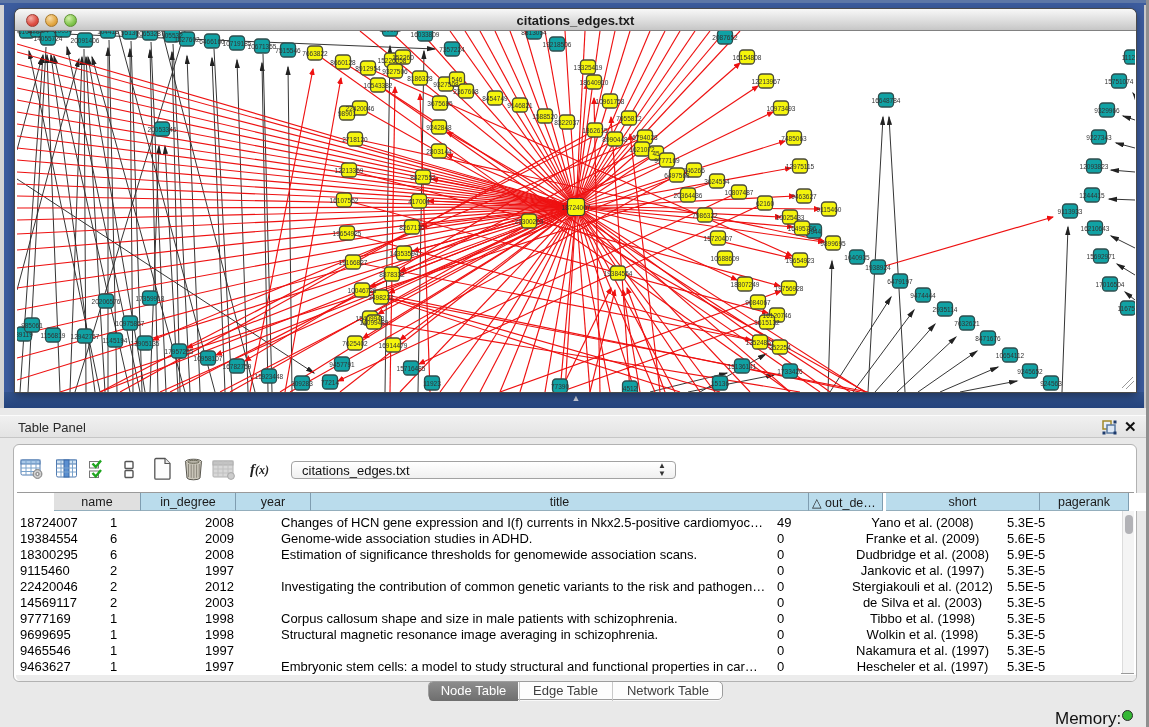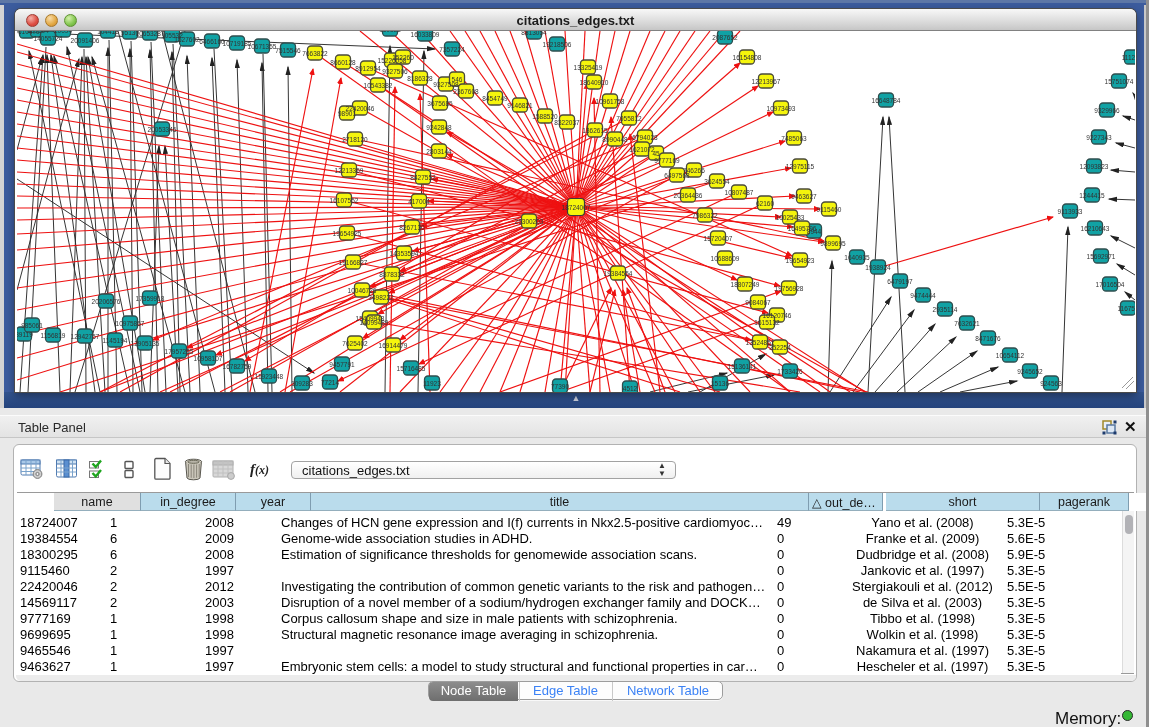--- a/index.html
+++ b/index.html
@@ -29,21 +29,21 @@
 #thead { position:absolute; left:0; top:0; width:1104px; height:18px; background:#fff; font-size:12.5px; color:#1a1a1a;margin-left:37px; }
 #thead span { position:absolute; top:0; padding-top:2px; text-align:center; border-right:1px solid #7f9db0; border-bottom:1px solid #94aebc; height:18px; background:#badcec; }
 #tbody { position:absolute; left:0; top:18px; width:1104px; height:164px; background:#fff; font-size:13px; color:#000; }
 .row { position:absolute; left:0; width:1104px; height:16px; white-space:nowrap; }
 .row span { position:absolute; top:0; overflow:hidden; }
 .c0 { left:3px; width:84px; } .c1 { left:93px; width:88px; } .c2 { left:188px; width:70px; }
 .c3 { left:264px; width:494px; } .c4 { left:760px; width:70px; } .c5 { left:827px; width:157px; text-align:center; } .c6 { left:990px; width:86px; }
 #vsb { position:absolute; left:1105px; top:18px; width:12px; height:162px; background:#f4f4f4; border-left:1px solid #dcdcdc; }
 #vsb .th { position:absolute; left:1.5px; top:4px; width:8px; height:19px; background:#b2b2b6; border-radius:4px; }
 #tabs { position:absolute; left:428px; top:266px; width:295px; height:19px; border:1px solid #9d9d9d; border-radius:5px; background:#fdfdfd; box-shadow:0 1px 0 rgba(255,255,255,.7); font-size:13px; }
-#tabs .seg { position:absolute; top:0; height:19px; text-align:center; padding-top:1px; color:#3b82f6; }
+#tabs .seg { position:absolute; top:0; height:19px; text-align:center; padding-top:1px; color:#404040; }
 #tabs .sel { background:linear-gradient(#8d8d8d,#6e6e6e); color:#fff; border-radius:4px 0 0 4px; }
 #mem { position:absolute; left:1055px; top:709px; font-size:17px; color:#111; }
 #led { position:absolute; left:1122px; top:710px; width:11px; height:11px; border-radius:50%; background:#35b835; border:1.5px solid #2a2a2a; }
 </style></head>
 <body>
 <div id="top">
  <div class="topline"></div>
     <div class="leftgut"></div>
  <div class="botband"></div>
  <div style="position:absolute;left:570px;top:394px;width:12px;height:8px;color:#c8ccd8;font-size:9px;line-height:8px;text-align:center;">▲</div>
@@ -666,21 +666,20 @@
             <span class="c2">2012</span>
             <span class="c3">Investigating the contribution of common genetic variants to the risk and pathogen…</span>
             <span class="c4">0</span>
             <span class="c5">Stergiakouli et al. (2012)</span>
             <span class="c6">5.5E-5</span>
           </div>
 <div class="row" style="top:84px">
             <span class="c0">14569117</span>
             <span class="c1">2</span>
             <span class="c2">2003</span>
-            <span class="c3">Disruption of a novel member of a sodium/hydrogen exchanger family and DOCK…</span>
             <span class="c4">0</span>
             <span class="c5">de Silva et al. (2003)</span>
             <span class="c6">5.3E-5</span>
           </div>
 <div class="row" style="top:100px">
             <span class="c0">9777169</span>
             <span class="c1">1</span>
             <span class="c2">1998</span>
             <span class="c3">Corpus callosum shape and size in male patients with schizophrenia.</span>
             <span class="c4">0</span>

